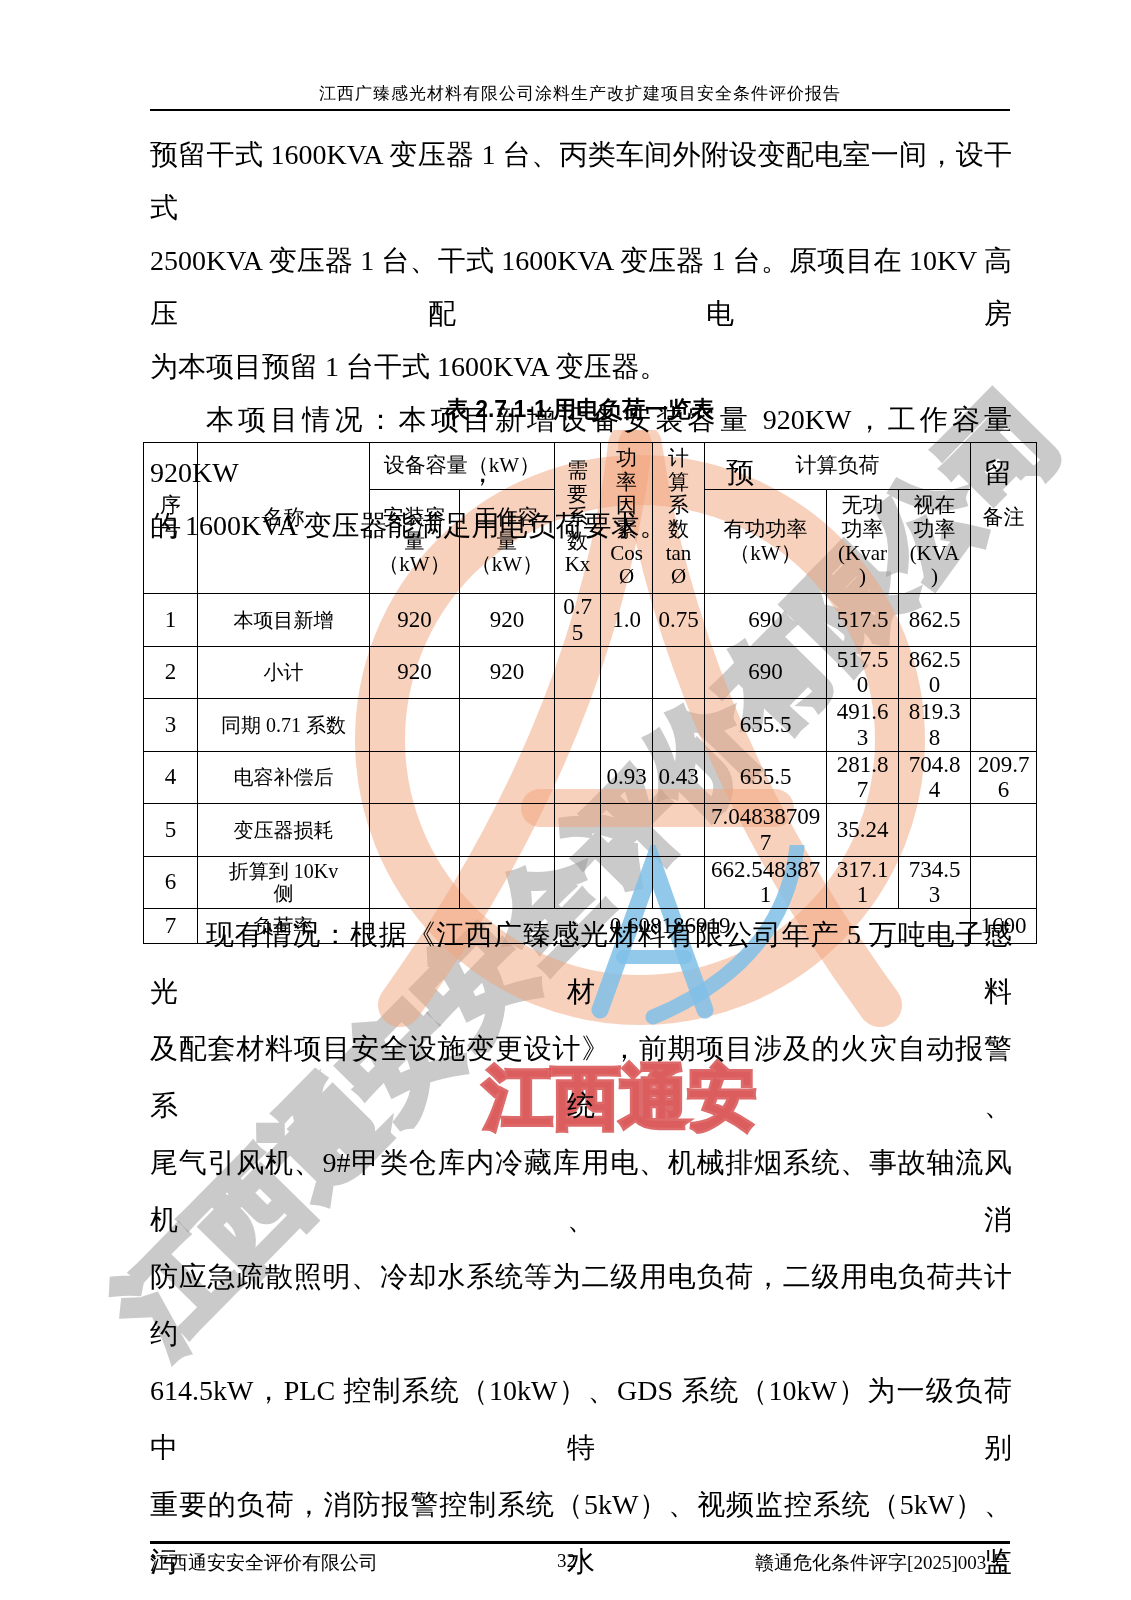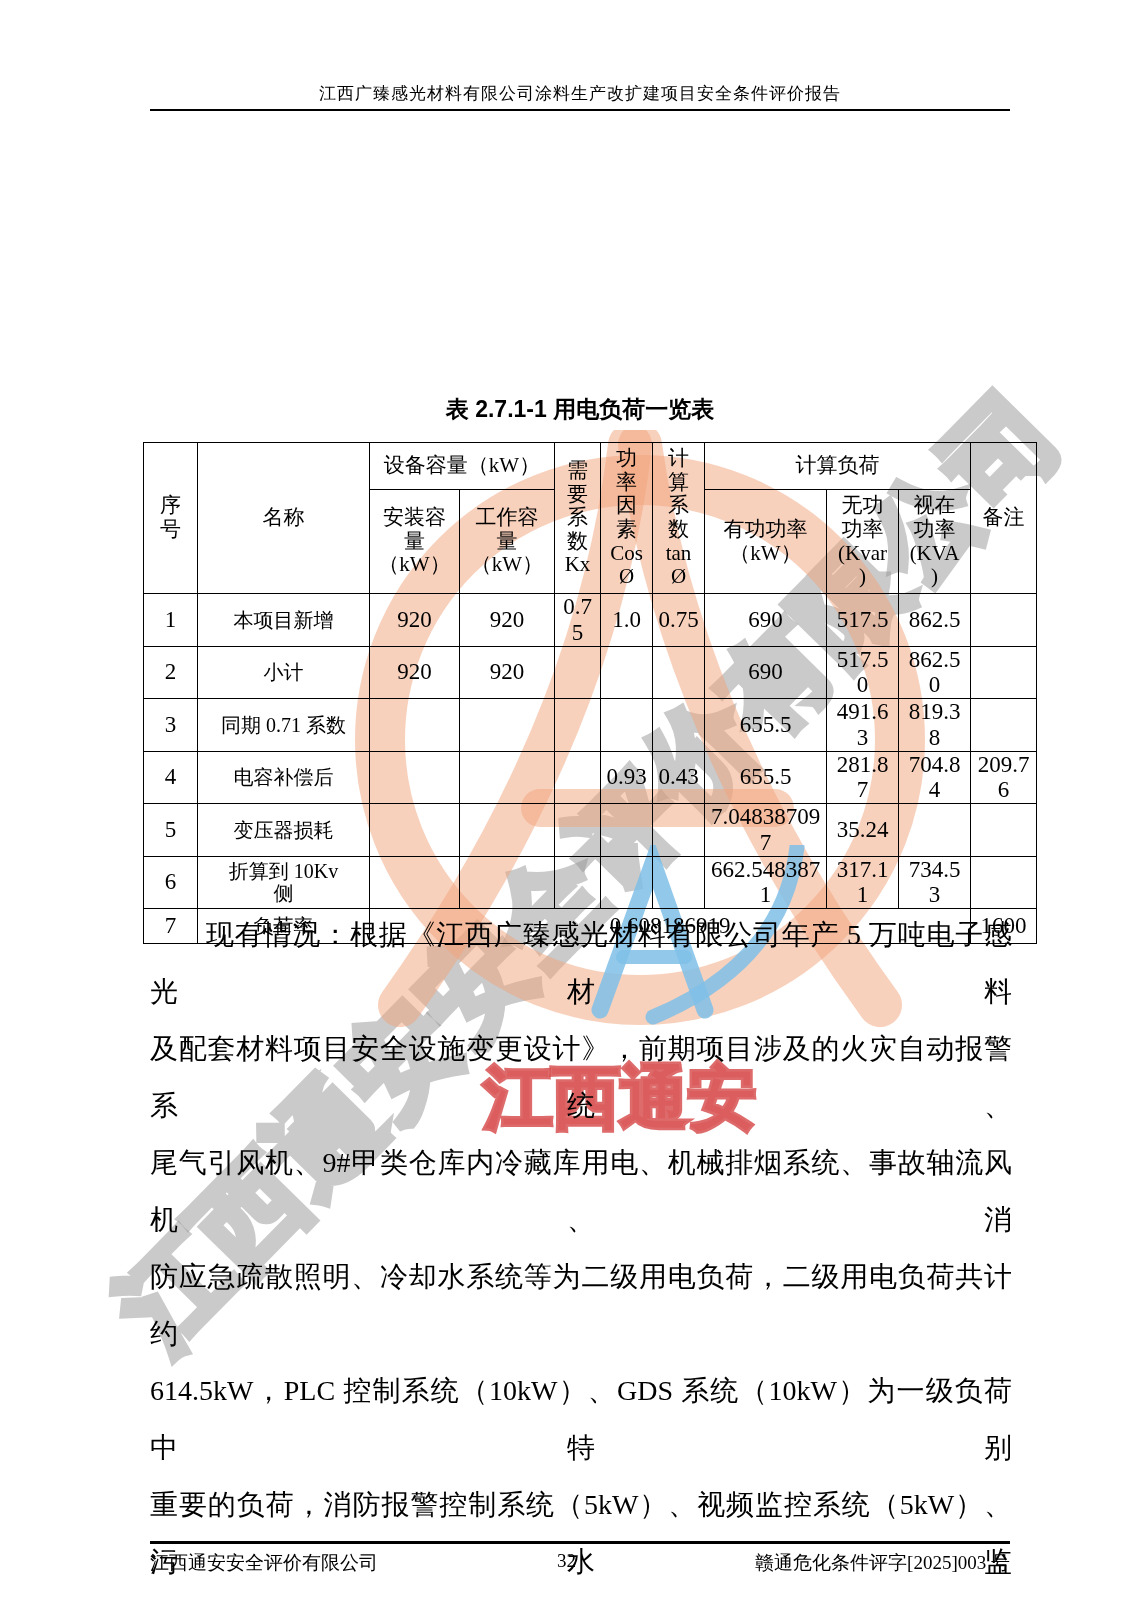--- a/index.html
+++ b/index.html
@@ -92,20 +92,27 @@
     </g>
   </svg>
 
   <div class="wm wm-red">江西通安</div>
 
   <div class="content">
 
     <div class="doc-header">江西广臻感光材料有限公司涂料生产改扩建项目安全条件评价报告</div>
     <div class="doc-header-rule"></div>
 
+    <div class="textblock tb-top">
+      <div class="line jfull">预留干式 1600KVA 变压器 1 台、丙类车间外附设变配电室一间，设干式</div>
+      <div class="line jfull">2500KVA 变压器 1 台、干式 1600KVA 变压器 1 台。原项目在 10KV 高压配电房</div>
+      <div class="line">为本项目预留 1 台干式 1600KVA 变压器。</div>
+      <div class="line jfull indent">本项目情况：本项目新增设备安装容量 920KW，工作容量 920KW，预留</div>
+      <div class="line">的 1600KVA 变压器能满足用电负荷要求。</div>
+    </div>
 
     <div class="table-title">表 2.7.1-1  用电负荷一览表</div>
 
     <table class="loadtab">
       <colgroup>
         <col style="width:54px">
           <col style="width:172px">
           <col style="width:90px">
           <col style="width:95px">
         <col style="width:46px">

